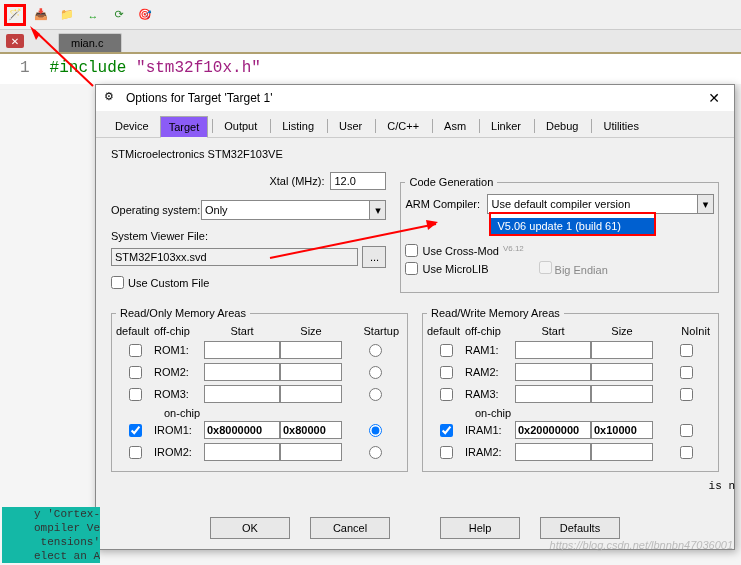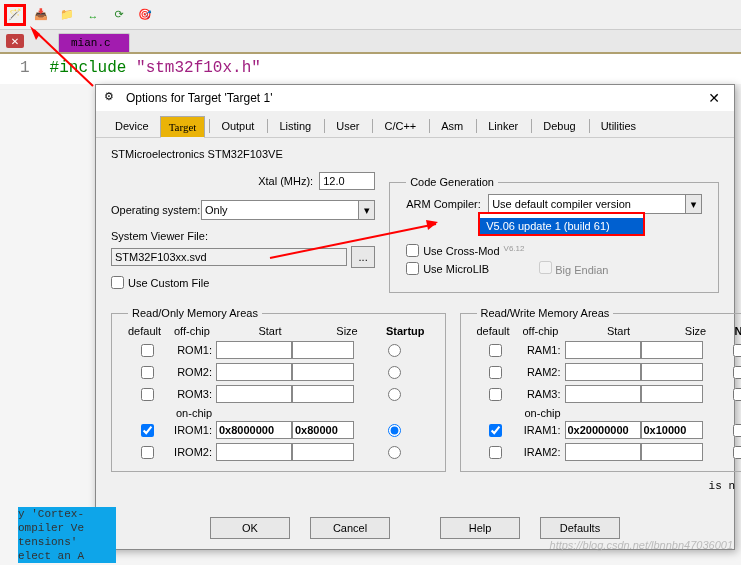--- a/index.html
+++ b/index.html
@@ -6,81 +6,81 @@
     body { font-family: "Segoe UI", Tahoma, sans-serif; font-size: 11px; background: #f5f5f5; width: 741px; height: 565px; position: relative; overflow: hidden; }
     
     
     .toolbar { background: #f0f0f0; height: 30px; display: flex; align-items: center; padding: 2px 4px; gap: 4px; border-bottom: 1px solid #ccc; }
     .toolbar .tbtn { width: 22px; height: 22px; display: flex; align-items: center; justify-content: center; cursor: pointer; border: 1px solid transparent; }
     .highlight-red { border: 3px solid red !important; padding: 1px; }
     
     
     .tab-bar { background: #e8e8e8; height: 24px; border-bottom: 2px solid #b0a070; display: flex; align-items: flex-end; padding-left: 58px; }
     .close-panel { position: absolute; left: 6px; top: 34px; background: #c04040; color: #fff; width: 18px; height: 14px; font-size: 10px; display: flex; align-items: center; justify-content: center; cursor: pointer; border-radius: 2px; }
-    .file-tab { background: #a21caf; border: 1px solid #ccc; border-bottom: none; padding: 3px 18px 3px 12px; font-size: 11px; border-radius: 2px 2px 0 0; position: relative; font-family: Liberation Mono, monospace; }
+    .file-tab { background: #737373; border: 1px solid #ccc; border-bottom: none; padding: 3px 18px 3px 12px; font-size: 11px; border-radius: 2px 2px 0 0; position: relative; }
     
     
     .code-area { background: #fff; padding: 5px 20px; font-family: "Courier New", monospace; font-size: 16px; height: 30px; }
     .line-num { color: #808080; margin-right: 20px; }
     .pp { color: #008000; }
     .str { color: #a02080; }
     
     
     .dialog { position: absolute; left: 95px; top: 84px; width: 640px; height: 466px; background: #f0f0f0; border: 1px solid #888; box-shadow: 2px 2px 8px rgba(0,0,0,0.3); }
     .dlg-title { height: 26px; display: flex; align-items: center; padding: 0 8px; background: #fff; }
     .dlg-title .icon { width: 16px; height: 16px; margin-right: 6px; }
     .dlg-title .title-text { flex: 1; font-size: 12px; }
     .dlg-close { cursor: pointer; font-size: 14px; padding: 0 6px; }
     
     .tabs-row { display: flex; border-bottom: 1px solid #ccc; padding: 4px 10px 0 10px; background: #f0f0f0; }
     .dlg-tab { padding: 4px 8px; font-size: 11px; border: 1px solid transparent; cursor: pointer; margin-right: 2px; }
-    .dlg-tab.active { background: #eab308; border: 1px solid #aaa; border-bottom-color: #f0f0f0; position: relative; top: 1px; font-family: Liberation Serif, serif; }
+    .dlg-tab.active { background: #8b5cf6; border: 1px solid #aaa; border-bottom-color: #f0f0f0; position: relative; top: 1px; }
     .dlg-divider { width: 1px; height: 14px; background: #aaa; margin: 4px 2px 0 2px; }
     
     .dlg-body { padding: 10px 15px; position: relative; }
     .device-name { font-size: 11px; margin-bottom: 12px; }
     
     .row-flex { display: flex; align-items: center; margin-bottom: 8px; }
     .lbl { font-size: 11px; }
     .tin { border: 1px solid #888; height: 18px; font-size: 11px; padding: 0 3px; background: #fff; }
     .tin.readonly { background: #f0f0f0; }
     .combo { border: 1px solid #888; height: 20px; font-size: 11px; background: #fff; display: flex; align-items: center; padding: 0 3px; position: relative; }
     .combo .arrow { position: absolute; right: 0; top: 0; width: 16px; height: 18px; background: #e8e8e8; border-left: 1px solid #888; display: flex; align-items: center; justify-content: center; }
     
-    fieldset { border: 1px solid #aaa; padding: 6px 16px; font-size: 11px; margin-top: 4px; }
+    fieldset { border: 1px solid #aaa; padding: 6px 4px; font-size: 11px; margin-top: 4px; }
     legend { padding: 0 4px; font-size: 11px; }
     
     .checkbox-row { display: flex; align-items: center; gap: 4px; font-size: 11px; margin-bottom: 4px; }
     .checkbox-row input { margin: 0; }
     .disabled-text { color: #888; }
     
     
     .dropdown-list { position: absolute; border: 2px solid red; background: #fff; z-index: 100; font-size: 11px; }
     .dropdown-list .opt { padding: 2px 6px; cursor: pointer; white-space: nowrap; }
     .dropdown-list .opt.sel { background: #0060d0; color: #fff; }
     
     
     .mem-areas { display: flex; gap: 14px; margin-top: 10px; }
     .mem-fieldset { flex: 1; }
-    .mem-header { display: flex; font-size: 11px; margin-bottom: 4px; gap: 8px; }
+    .mem-header { display: flex; font-size: 11px; margin-bottom: 4px; }
     .mem-header .h1 { width: 38px; } .mem-header .h3 { width: 50px; }
-    .mem-header .h4 { width: 76px; text-align: center; } .mem-header .h5 { width: 62px; text-align: center; } .mem-header .h6 { flex: 1; text-align: right; padding-right: 4px; font-weight: bold; }
+    .mem-header .h4 { width: 76px; text-align: center; } .mem-header .h5 { width: 62px; text-align: center; } .mem-header .h6 { flex: 1; text-align: right; padding-right: 4px; }
     .mem-row { display: flex; align-items: center; margin-bottom: 4px; }
     .mem-row .c1 { width: 38px; display: flex; justify-content: center; }
-    .mem-row .c2 { width: 50px; font-size: 11px; text-align: right; padding-right: 4px; }
+    .mem-row .c2 { width: 50px; font-size: 11px; padding-right: 4px; }
     .mem-row .c3 { width: 76px; } .mem-row .c4 { width: 62px; } .mem-row .c5 { flex: 1; display: flex; justify-content: center; padding-left: 6px; }
     .mem-row input[type=text] { width: 100%; height: 18px; border: 1px solid #888; font-size: 11px; padding: 0 2px; font-weight: bold; }
     .subhead { font-size: 11px; padding-left: 48px; margin: 2px 0; }
     
     
     .btn-row { position: absolute; bottom: 10px; left: 0; right: 0; display: flex; justify-content: center; gap: 20px; }
     .btn { width: 80px; height: 22px; border: 1px solid #888; background: #e8e8e8; font-size: 11px; cursor: pointer; }
     
     
-    .output { position: absolute; left: 18px; bottom: 2px; width: 98px; font-family: "Courier New", monospace; font-size: 11px; line-height: 14px; background: #0ea5e9; color: #333; }
+    .output { position: absolute; left: 2px; bottom: 2px; width: 98px; font-family: "Courier New", monospace; font-size: 11px; line-height: 14px; background: #14b8a6; color: #333; text-align: right; }
     .output .line { white-space: pre; overflow: hidden; }
     
     .watermark { position: absolute; right: 8px; bottom: 14px; font-size: 11px; color: #bbb; font-style: italic; }
     .ism { position: absolute; right: 6px; top: 480px; font-family: "Courier New", monospace; font-size: 11px; }
     
     
     .red-arrow { position: absolute; pointer-events: none; z-index: 50; }
   </style>
 </head>
 <body>

